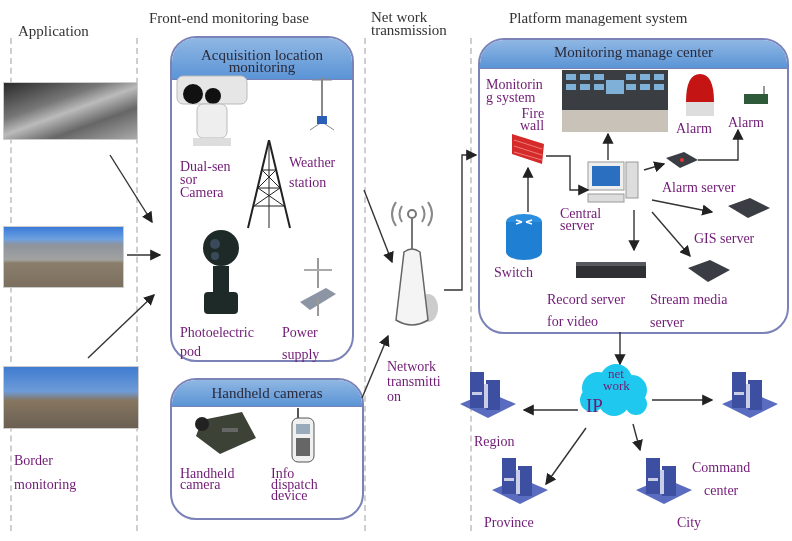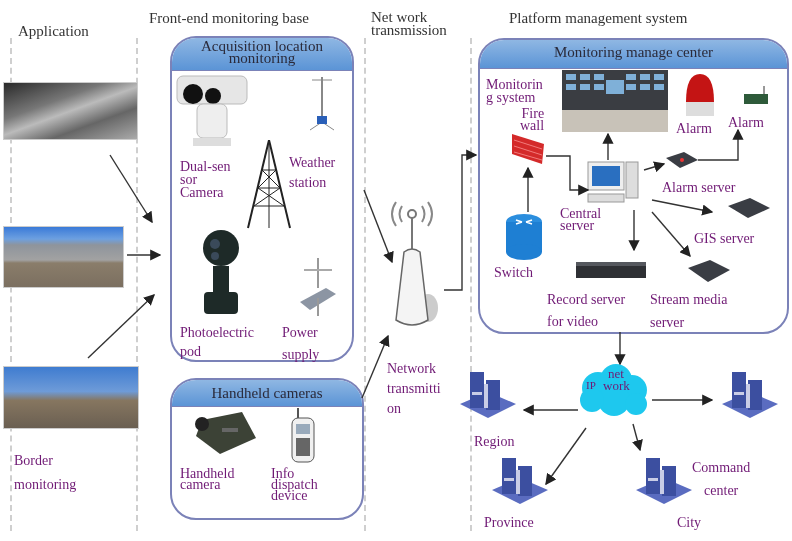--- a/index.html
+++ b/index.html
@@ -27,21 +27,21 @@
 <div class="sep" style="left:364px;"></div>
 <div class="sep" style="left:470px;"></div>
 
 <div class="photo" style="left:3px;top:82px;width:133px;height:56px;background:linear-gradient(160deg,#2a2a2a 0%,#777 35%,#bbb 50%,#666 70%,#aaa 100%);"></div>
 <div class="photo" style="left:3px;top:226px;width:119px;height:60px;background:linear-gradient(#3a7ad8 0%,#6da0e0 20%,#8e949c 30%,#a2a2a2 55%,#8a7d6a 60%,#7b6f60 100%);"></div>
 <div class="photo" style="left:3px;top:366px;width:134px;height:61px;background:linear-gradient(#3f7cd0 0%,#6e9bd8 40%,#867660 55%,#6a5f52 100%);"></div>
 <div class="txt" style="left:14px;top:449px;line-height:24px;">Border
 monitoring</div>
 
 <div class="box" style="left:170px;top:36px;width:180px;height:322px;">
-  <div class="box-title" style="height:30px;padding-top:2px;line-height:12px;">Acquisition location
+  <div class="box-title" style="height:30px;padding-top:11px;line-height:12px;">Acquisition location
 monitoring</div>
 </div>
 
 <svg class="abs" style="left:175px;top:72px;" width="80" height="80">
   <rect x="2" y="4" width="70" height="28" rx="6" fill="#e6e6e6" stroke="#bbb"></rect>
   <circle cx="18" cy="22" r="10" fill="#111"></circle>
     <circle cx="38" cy="24" r="8" fill="#111"></circle>
   <rect x="22" y="32" width="30" height="34" rx="6" fill="#eee" stroke="#bbb"></rect>
   <rect x="18" y="66" width="38" height="8" fill="#ddd"></rect>
 </svg>
@@ -108,21 +108,21 @@
 <svg class="abs" style="left:384px;top:190px;" width="60" height="140">
   <path d="M12 12 Q4 24 12 36" stroke="#888" stroke-width="2" fill="none"></path>
   <path d="M18 16 Q13 24 18 32" stroke="#888" stroke-width="2" fill="none"></path>
   <path d="M44 12 Q52 24 44 36" stroke="#888" stroke-width="2" fill="none"></path>
   <path d="M38 16 Q43 24 38 32" stroke="#888" stroke-width="2" fill="none"></path>
   <circle cx="28" cy="24" r="4" fill="#fff" stroke="#777" stroke-width="2"></circle>
   <line x1="28" y1="28" x2="28" y2="60" stroke="#777" stroke-width="2"></line>
   <ellipse cx="44" cy="118" rx="10" ry="14" fill="#ccc"></ellipse>
   <path d="M20 62 Q28 56 36 62 L44 130 Q28 140 12 130 Z" fill="#f4f4f4" stroke="#666" stroke-width="1.5"></path>
 </svg>
-<div class="txt" style="left:387px;top:359px;line-height:20px;">Network
+<div class="txt" style="left:387px;top:359px;line-height:15px;">Network
 transmitti
 on</div>
 
 <div class="box" style="left:478px;top:38px;width:307px;height:292px;">
   <div class="box-title" style="height:28px;line-height:24px;">Monitoring manage center</div>
 </div>
 <div class="txt" style="left:486px;top:78px;line-height:13px;">Monitorin
 g system</div>
 <svg class="abs" style="left:562px;top:70px;" width="106" height="62">
   <rect x="0" y="0" width="106" height="62" fill="#3a3d42"></rect>
@@ -205,21 +205,21 @@
   <g fill="#1ec8ee">
     <circle cx="22" cy="26" r="16"></circle>
       <circle cx="40" cy="18" r="16"></circle>
       <circle cx="56" cy="28" r="15"></circle>
     <circle cx="38" cy="38" r="16"></circle>
       <circle cx="16" cy="38" r="12"></circle>
       <circle cx="60" cy="42" r="11"></circle>
   </g>
 </svg>
 <div class="txt" style="left:608px;top:368px;font-size:13px;line-height:12px;">net</div>
-<div class="txt" style="left:586px;top:379px;font-size:11px;line-height:12px;">IP</div>
+<div class="txt" style="left:586px;top:400px;font-size:19px;line-height:12px;">IP</div>
 <div class="txt" style="left:603px;top:380px;font-size:13px;line-height:12px;">work</div>
 
 <svg class="abs" style="left:458px;top:366px;" width="60" height="56">
     <use href="#bldg"></use>
   </svg>
 <div class="txt" style="left:474px;top:434px;">Region</div>
 <svg class="abs" style="left:490px;top:452px;" width="60" height="56">
     <use href="#bldg"></use>
   </svg>
 <div class="txt" style="left:484px;top:515px;">Province</div>

